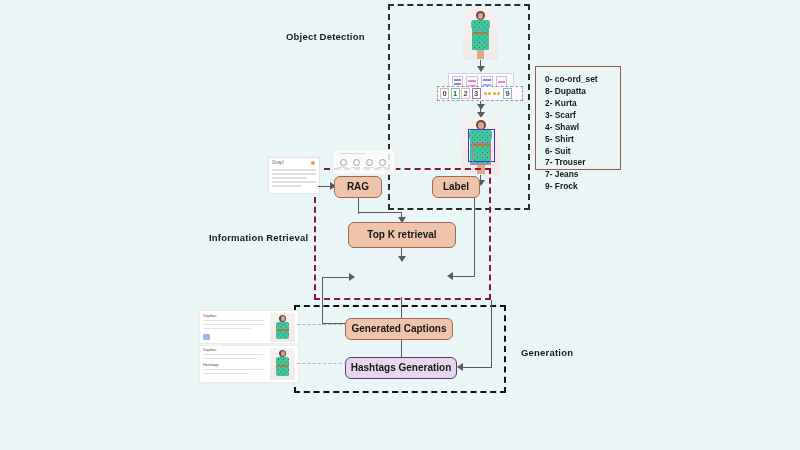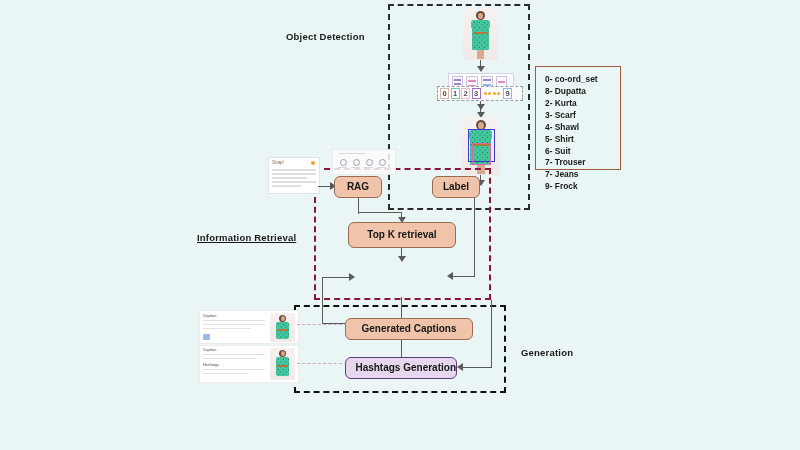--- a/index.html
+++ b/index.html
@@ -202,21 +202,21 @@
     <div class="li">3- Scarf</div>
     <div class="li">4- Shawl</div>
     <div class="li">5- Shirt</div>
     <div class="li">6- Suit</div>
     <div class="li">7- Trouser</div>
     <div class="li">7- Jeans</div>
     <div class="li">9- Frock</div>
   </div>
 
   <div class="region ir" style="left:314px;top:168px;width:177px;height:132px;"></div>
-  <div class="region-label" style="left:197px;top:232px;text-decoration:underline;">Information Retrieval</div>
+  <div class="region-label" style="left:209px;top:232px;">Information Retrieval</div>
 
   <div class="doccard" style="left:268px;top:157px;width:50px;height:35px;">
     <div class="dt">Snapl</div>
     <div class="ddot"></div>
     <div class="dl" style="top:11px;"></div>
     <div class="dl" style="top:15px;"></div>
     <div class="dl" style="top:19px;right:12px;"></div>
     <div class="dl" style="top:23px;"></div>
     <div class="dl" style="top:27px;right:18px;"></div>
   </div>
@@ -263,27 +263,27 @@
 
   <div class="ln v" style="left:322px;top:277px;height:46px;"></div>
   <div class="ln h" style="left:322px;top:277px;width:29px;"></div>
   <div class="arrow right" style="left:349px;top:273px;"></div>
 
   <div class="region gen" style="left:294px;top:305px;width:212px;height:88px;"></div>
   <div class="region-label" style="left:521px;top:347px;">Generation</div>
 
   <div class="ln v" style="left:401px;top:297px;height:21px;"></div>
 
-  <div class="node peach" style="left:345px;top:318px;width:128px;height:22px;">
+  <div class="node peach" style="left:345px;top:318px;width:108px;height:22px;">
     <span class="t1">Generated Captions</span>
   </div>
 
   <div class="ln v" style="left:401px;top:340px;height:17px;"></div>
 
-  <div class="node lav" style="left:345px;top:357px;width:112px;height:22px;align-items:flex-end;">
+  <div class="node lav" style="left:345px;top:357px;width:112px;height:22px;">
     <span class="t1">Hashtags Generation</span>
   </div>
 
   <div class="ln v" style="left:491px;top:300px;height:68px;"></div>
   <div class="ln h" style="left:463px;top:367px;width:28px;"></div>
   <div class="arrow left" style="left:457px;top:363px;"></div>
 
   <div class="ln h" style="left:322px;top:323px;width:23px;"></div>
 
   <div class="rescard" style="left:199px;top:310px;width:98px;height:32px;">

